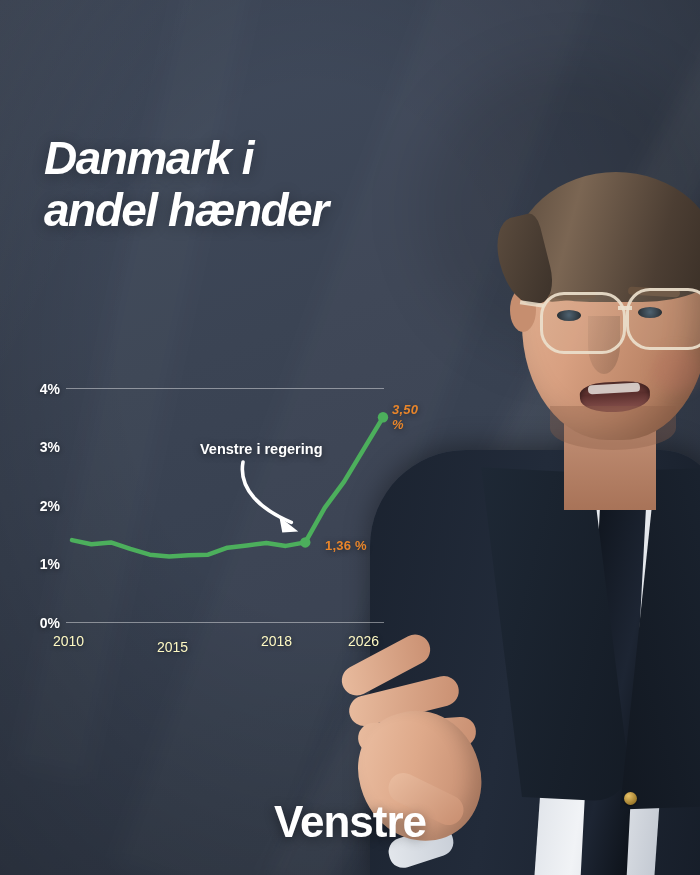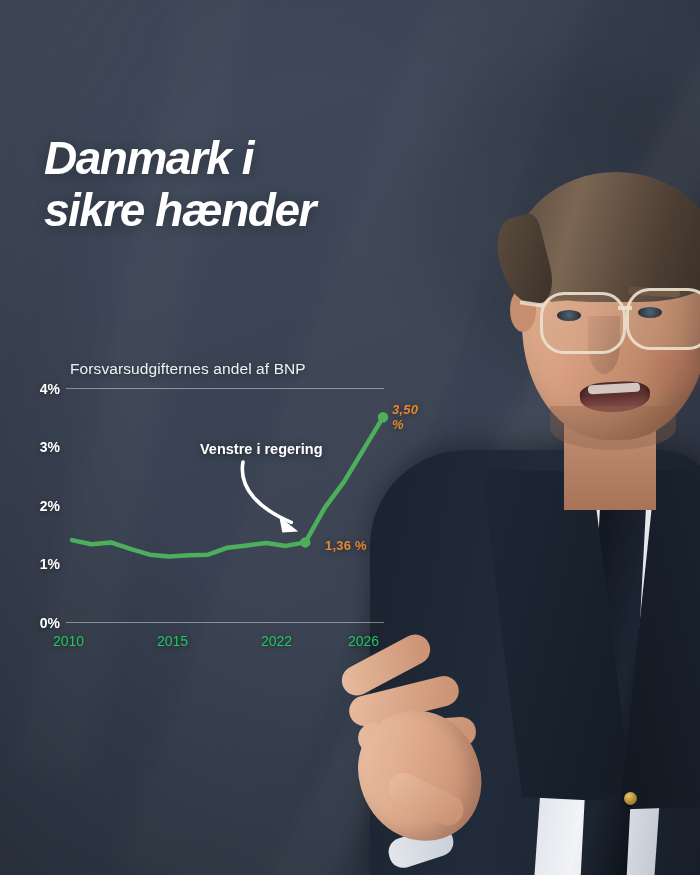--- a/index.html
+++ b/index.html
@@ -122,21 +122,21 @@
   .f4{left:14px;top:634px;width:108px;height:28px;transform:rotate(6deg);}
   .thumb{left:34px;top:664px;width:80px;height:30px;transform:rotate(26deg);}
 
   
   .chart{position:absolute;left:0;top:350px;width:420px;height:300px;z-index:8;}
   .chart-title{position:absolute;left:70px;top:10px;color:#eef1f4;
     font-size:15.5px;font-weight:500;letter-spacing:.1px;
     text-shadow:0 1px 6px rgba(0,0,0,.35);}
   .ytick{position:absolute;left:16px;width:44px;text-align:right;color:#fff;
     font-size:14px;font-weight:bold;text-shadow:0 1px 5px rgba(0,0,0,.45);}
-  .xtick{position:absolute;color:#22c55e;font-size:14px;font-weight:500;
+  .xtick{position:absolute;color:#fef9c3;font-size:14px;font-weight:500;
     text-shadow:0 1px 5px rgba(0,0,0,.45);}
   .axisline{position:absolute;left:66px;width:318px;height:1.4px;
     background:rgba(255,255,255,0.42);}
   .svgchart{position:absolute;left:0;top:0;overflow:visible;}
   .note{position:absolute;color:#fff;font-size:14.5px;font-weight:bold;
     text-shadow:0 1px 7px rgba(0,0,0,.50);}
   .dlabel{position:absolute;color:#e8852a;font-size:13px;font-weight:bold;
     letter-spacing:.2px;text-shadow:0 1px 6px rgba(0,0,0,.45);}
 
   
@@ -191,50 +191,50 @@
     <div class="finger f1"></div>
     <div class="finger f2"></div>
     <div class="finger f3"></div>
     <div class="finger f4"></div>
     <div class="palm"></div>
     <div class="finger thumb"></div>
   </div>
 
   <div class="headline">
     <span class="l1">Danmark i</span>
-    <span class="l2">sikre hænder</span>
+    <span class="l2">andel hænder</span>
   </div>
 
   <div class="chart">
 
-    <div class="chart-title">Forsvarsudgifternes andel af BNP</div>
 
     <div class="axisline" style="top:38px;"></div>
     <div class="axisline" style="top:272px;"></div>
 
     <div class="ytick" style="top:31px;">4%</div>
     <div class="ytick" style="top:89px;">3%</div>
     <div class="ytick" style="top:148px;">2%</div>
     <div class="ytick" style="top:206px;">1%</div>
     <div class="ytick" style="top:265px;">0%</div>
 
     <div class="xtick" style="left:53px;top:283px;">2010</div>
-    <div class="xtick" style="left:157px;top:283px;">2015</div>
-    <div class="xtick" style="left:261px;top:283px;">2022</div>
+    <div class="xtick" style="left:157px;top:289px;">2015</div>
+    <div class="xtick" style="left:261px;top:283px;">2018</div>
     <div class="xtick" style="left:348px;top:283px;">2026</div>
 
     <svg class="svgchart" width="420" height="300">
       <path id="series-path" fill="none" stroke="#4CAF5C" stroke-width="4.5" stroke-linecap="round" stroke-linejoin="round" d="M72.0 190.1 L91.4 194.2 L110.9 192.4 L130.3 198.9 L149.8 204.7 L169.2 206.5 L188.6 205.3 L208.1 204.7 L227.5 197.7 L246.9 195.4 L266.4 193.0 L285.8 195.9 L305.3 192.4 L324.7 157.9 L344.1 131.6 L363.6 99.4 L383.0 67.3"></path>
       <g id="markers">
           <circle cx="305.25" cy="192.44" r="5.2" fill="#4CAF5C"></circle>
           <circle cx="383" cy="67.25" r="5.2" fill="#4CAF5C"></circle>
         </g>
       <path id="anno-arrow" fill="none" stroke="#ffffff" stroke-width="3.6" stroke-linecap="round" d="M 243 112 C 238 140, 262 160, 291.3 172.4"></path>
       <polygon id="anno-head" fill="#ffffff" points="279.25,166.44 298.25,181.44 282.25,182.44"></polygon>
     </svg>
 
     <div class="note" style="left:200px;top:91px;">Venstre i regering</div>
 
     <div class="dlabel" style="left:325px;top:188px;">1,36 %</div>
     <div class="dlabel" style="left:392px;top:52px;font-style:italic;">3,50 %</div>
   </div>
 
+  <div class="logo">Venstre</div>
 </div>
 
 </body></html>

